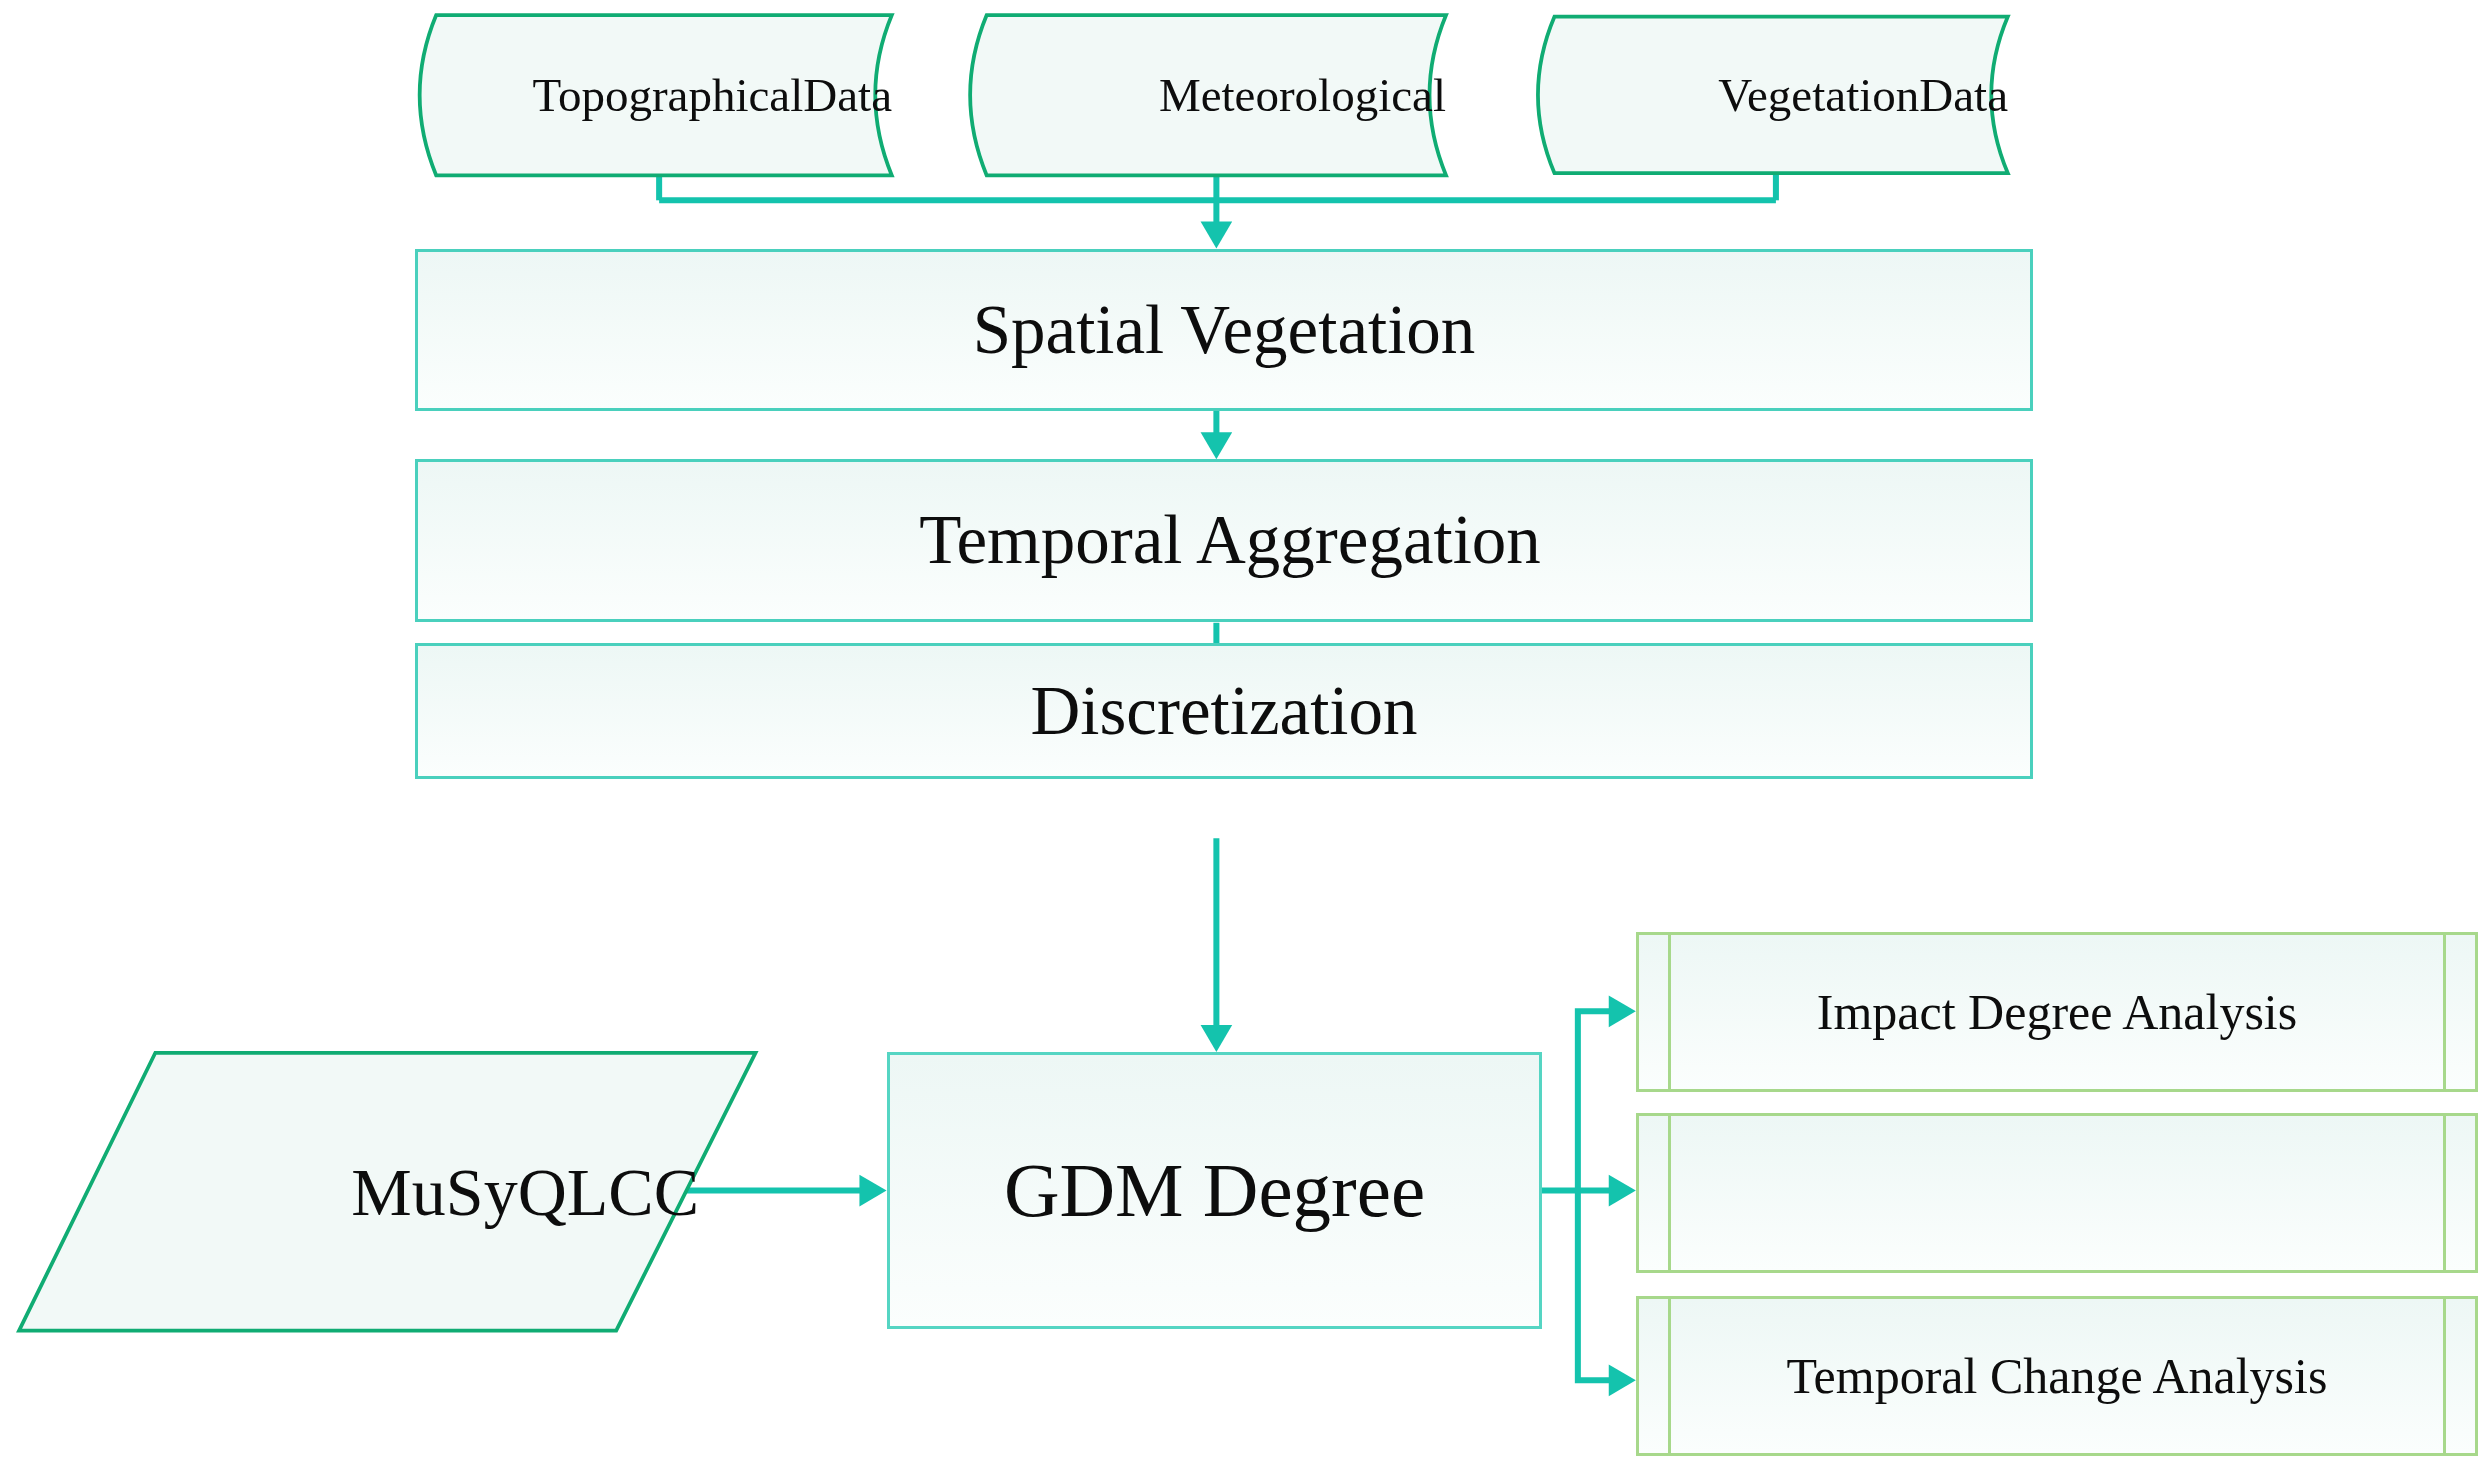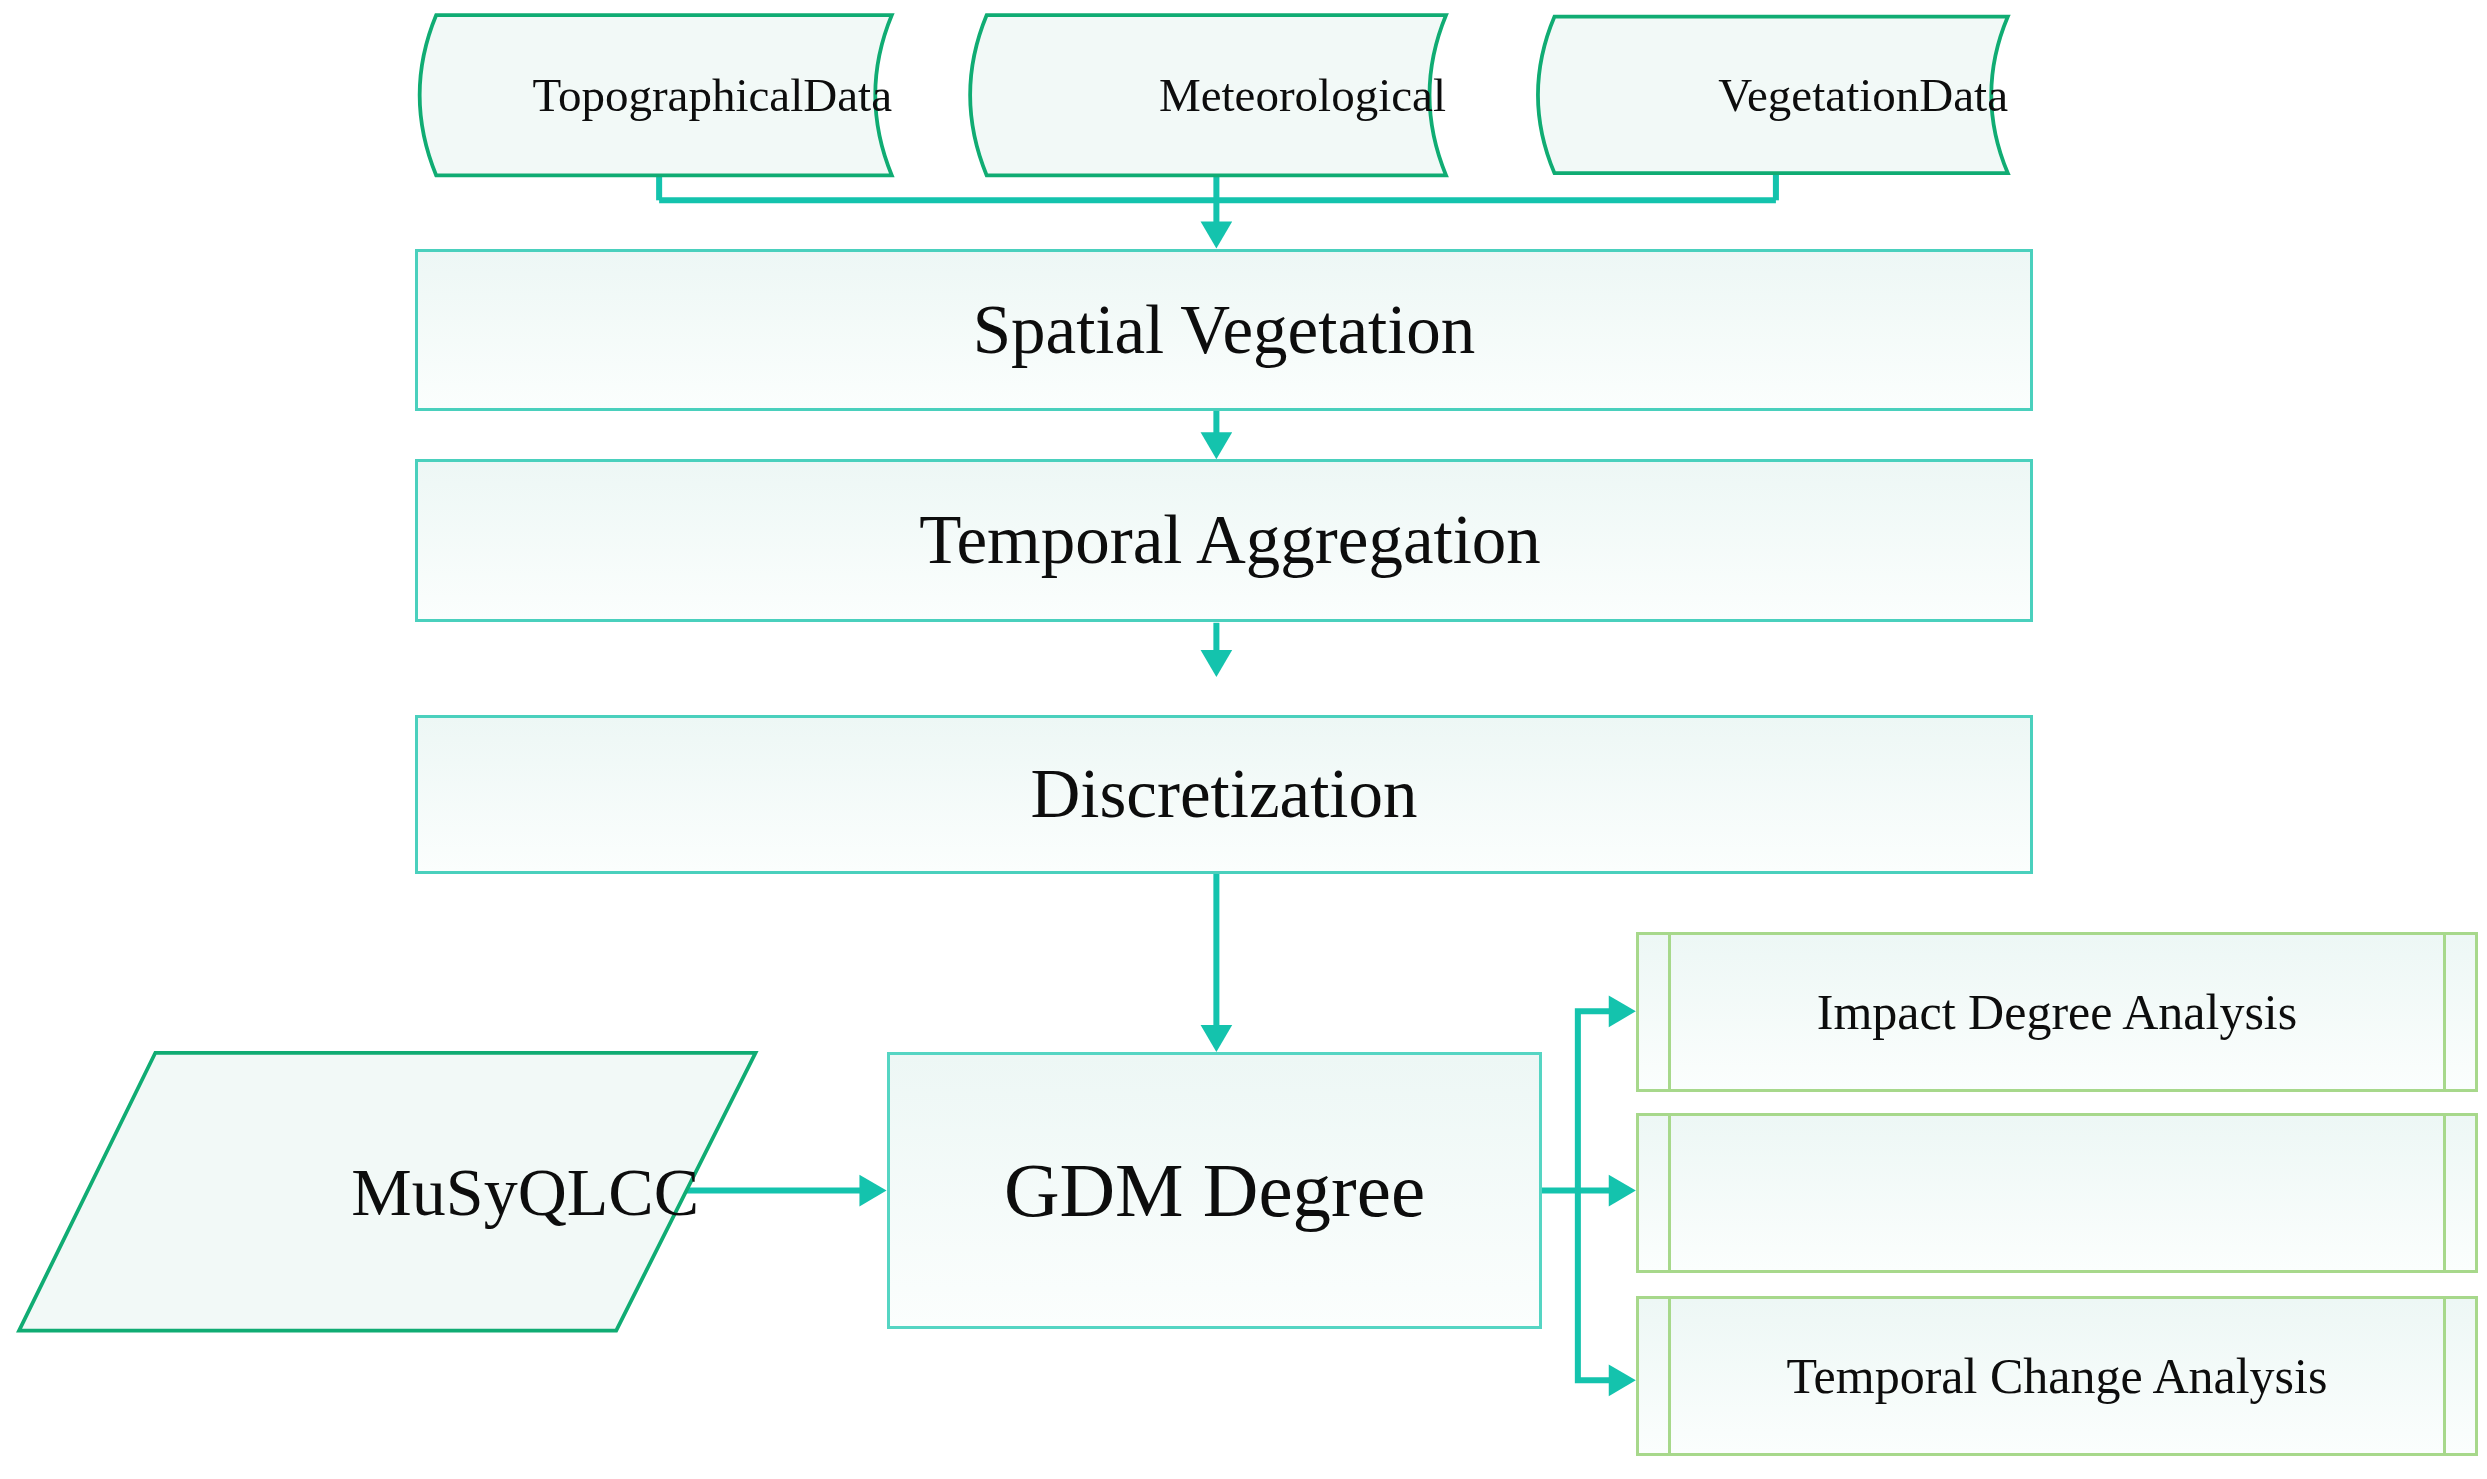--- a/index.html
+++ b/index.html
@@ -110,21 +110,21 @@
     <span>Vegetation</span>
     <span>Data</span>
   </div>
 
   <div class="box proc" style="top:249px;height:162px;">
     <span>Spatial Vegetation</span>
   </div>
   <div class="box proc" style="top:459px;height:163px;padding-left:12px;">
     <span>Temporal Aggregation</span>
   </div>
-  <div class="box proc" style="top:715px;height:159px;">
+  <div class="box proc" style="top:643px;height:136px;">
     <span>Discretization</span>
   </div>
 
   <div class="node-label musyq-label" style="left:74px;top:1053px;width:625px;height:278px;">
     <span>MuSyQ</span>
     <span>LCC</span>
   </div>
 
   <div class="box gdm">
     <span>GDM Degree</span>

